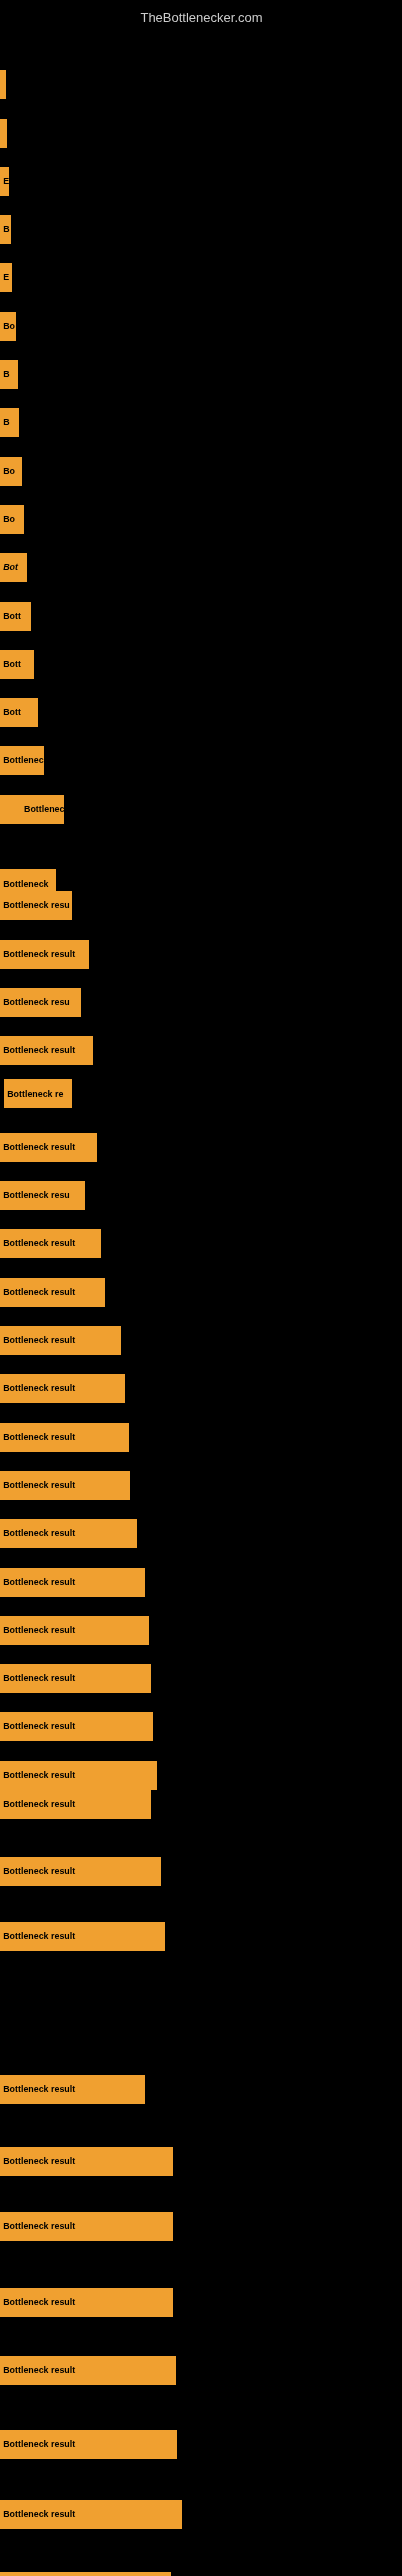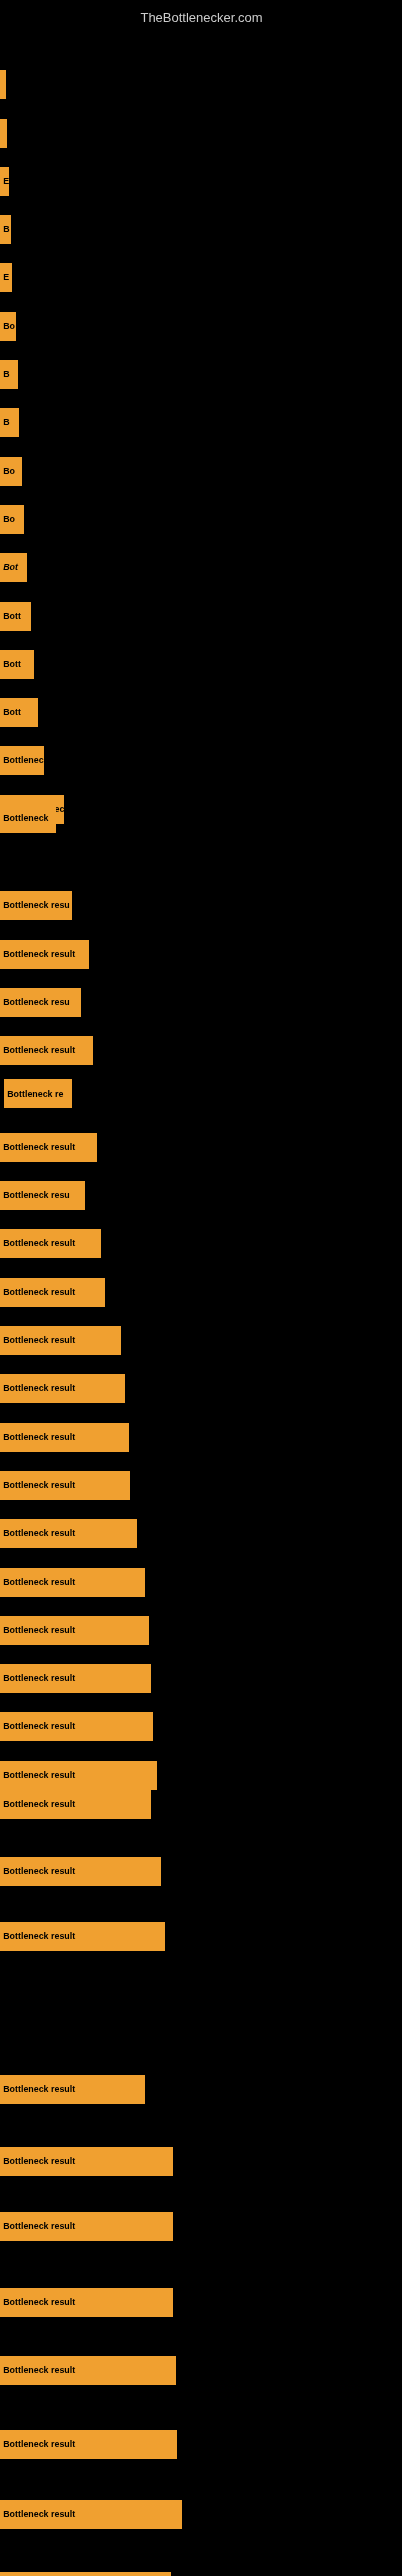--- a/index.html
+++ b/index.html
@@ -94,21 +94,21 @@
     </div>
     <div style="position: absolute; top: 660px; left: 0px; width: 403px; height: 40px; display: flex; align-items: center;">
       <div class="bar" style="width: 38px;">Bott</div>
     </div>
     <div style="position: absolute; top: 708px; left: 0px; width: 349px; height: 40px; display: flex; align-items: center;">
       <div class="bar" style="width: 44px;">Bottlenec</div>
     </div>
     <div style="position: absolute; top: 757px; left: 0px; width: 403px; height: 40px; display: flex; align-items: center;">
       <div class="bar" style="width: 64px; padding-left: 24px;">Bottleneck res</div>
     </div>
-    <div style="position: absolute; top: 766px; left: 0px; width: 403px; height: 40px; display: flex; align-items: center;">
+    <div style="position: absolute; top: 826px; left: 0px; width: 403px; height: 40px; display: flex; align-items: flex-end;">
       <div class="bar" style="width: 56px;">Bottleneck</div>
     </div>
     <div style="position: absolute; top: 853px; left: 0px; width: 403px; height: 40px; display: flex; align-items: center;">
       <div class="bar" style="width: 72px;">Bottleneck resu</div>
     </div>
     <div style="position: absolute; top: 902px; left: 0px; width: 403px; height: 40px; display: flex; align-items: center;">
       <div class="bar" style="width: 89px;">Bottleneck result</div>
     </div>
     <div style="position: absolute; top: 950px; left: 0px; width: 403px; height: 40px; display: flex; align-items: center;">
       <div class="bar" style="width: 81px;">Bottleneck resu</div>

